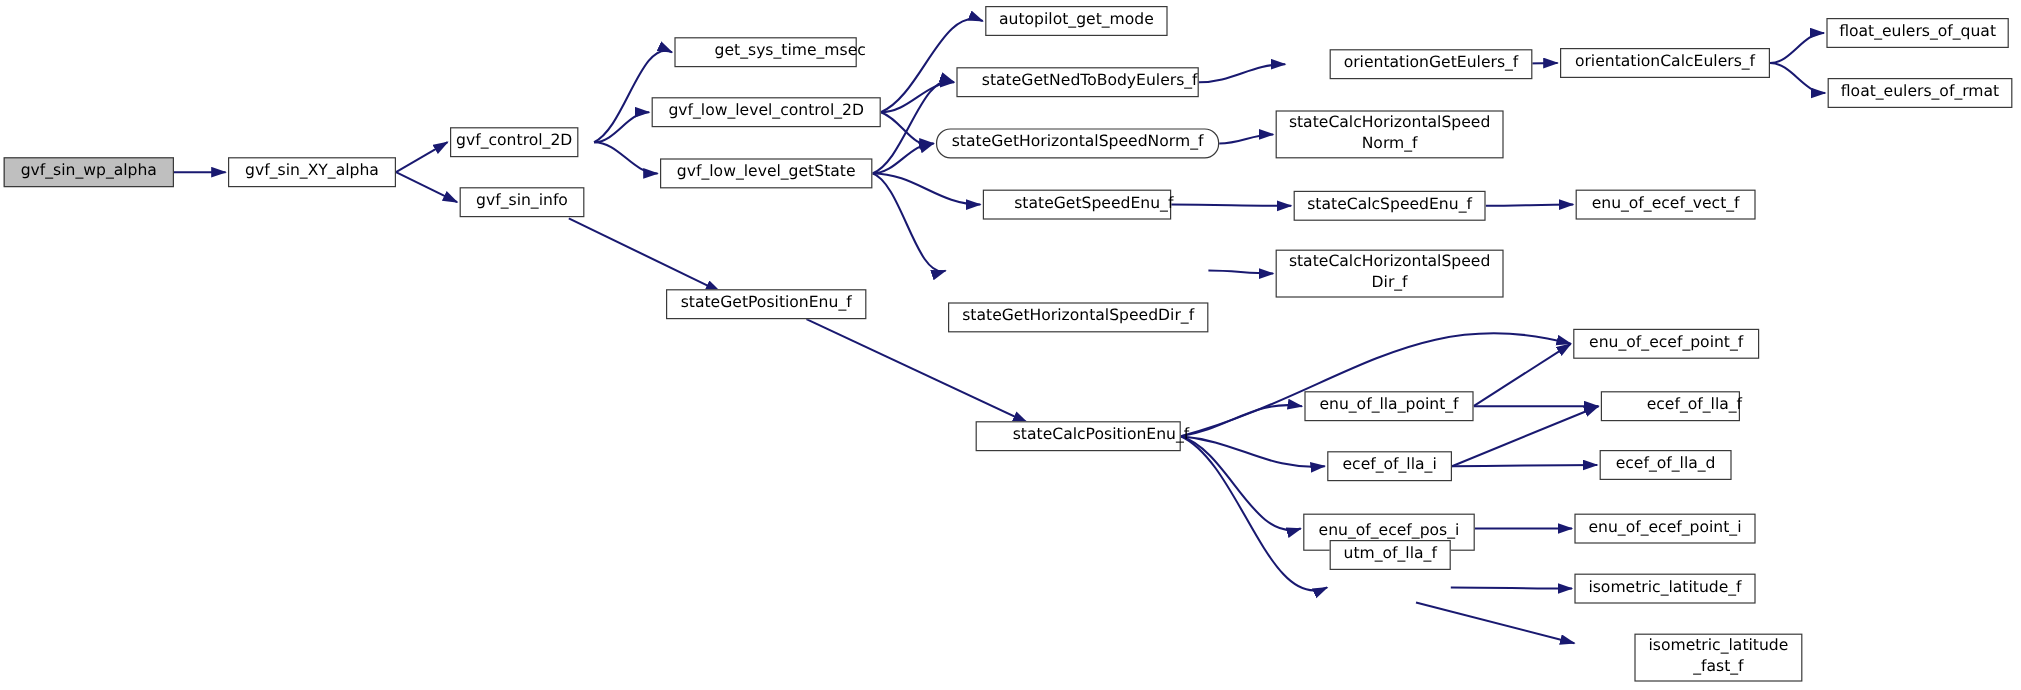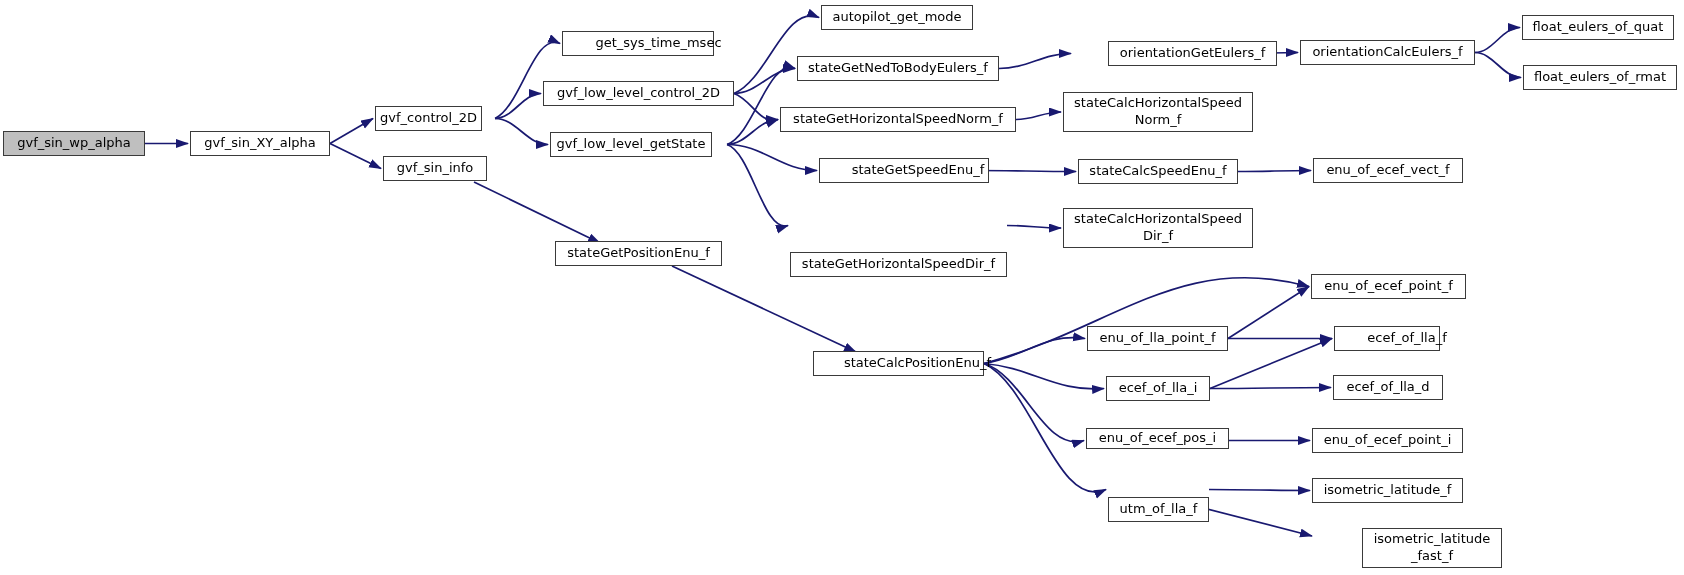--- a/index.html
+++ b/index.html
@@ -88,43 +88,43 @@
         <path d="M 1180 502 L 1312 536" class="edge" marker-end="url(#arrow)"></path>
       </g>
   </svg>
   <div id="node-layer">
       <div class="node root" style="left: 3px; top: 131px; width: 142px; height: 25px;"><span class="lbl">gvf_sin_wp_alpha</span></div>
       <div class="node" style="left: 190px; top: 131px; width: 140px; height: 25px;"><span class="lbl">gvf_sin_XY_alpha</span></div>
       <div class="node" style="left: 375px; top: 106px; width: 107px; height: 25px;"><span class="lbl">gvf_control_2D</span></div>
       <div class="node" style="left: 383px; top: 156px; width: 104px; height: 25px;"><span class="lbl">gvf_sin_info</span></div>
       <div class="node" style="left: 562px; top: 31px; width: 152px; height: 25px; padding-left: 41px;"><span class="lbl">get_sys_time_msec</span></div>
       <div class="node" style="left: 543px; top: 81px; width: 191px; height: 25px;"><span class="lbl">gvf_low_level_control_2D</span></div>
-      <div class="node" style="left: 550px; top: 132px; width: 162px; height: 25px;"><span class="lbl">gvf_low_level_getState</span></div>
+      <div class="node" style="left: 550px; top: 132px; width: 177px; height: 25px;"><span class="lbl">gvf_low_level_getState</span></div>
       <div class="node" style="left: 821px; top: 5px; width: 152px; height: 25px;"><span class="lbl">autopilot_get_mode</span></div>
-      <div class="node" style="left: 797px; top: 56px; width: 202px; height: 25px;"><span class="lbl">stateGetNedToBodyEulers_f</span></div>
-      <div class="node" style="left: 780px; top: 107px; width: 236px; height: 25px;"><span class="lbl">stateGetHorizontalSpeedNorm_f</span></div>
-      <div class="node" style="left: 819px; top: 158px; width: 170px; height: 25px; padding-left: 28px;"><span class="lbl">stateGetSpeedEnu_f</span></div>
+      <div class="node" style="left: 797px; top: 56px; width: 202px; height: 25px; justify-content: flex-end;"><span class="lbl">stateGetNedToBodyEulers_f</span></div>
+      <div class="node" style="left: 780px; top: 107px; width: 236px; height: 25px; border-radius: 12px;"><span class="lbl">stateGetHorizontalSpeedNorm_f</span></div>
+      <div class="node" style="left: 819px; top: 158px; width: 157px; height: 25px; padding-left: 28px;"><span class="lbl">stateGetSpeedEnu_f</span></div>
       <div class="node" style="left: 790px; top: 213px; width: 217px; height: 25px; margin-top: 39px;"><span class="lbl">stateGetHorizontalSpeedDir_f</span></div>
       <div class="node" style="left: 1063px; top: 92px; width: 190px; height: 40px;"><span class="lbl">stateCalcHorizontalSpeed
 Norm_f</span></div>
       <div class="node" style="left: 1073px; top: 41px; width: 169px; height: 25px; margin-left: 35px;"><span class="lbl">orientationGetEulers_f</span></div>
       <div class="node" style="left: 1078px; top: 159px; width: 160px; height: 25px;"><span class="lbl">stateCalcSpeedEnu_f</span></div>
       <div class="node" style="left: 1063px; top: 208px; width: 190px; height: 40px;"><span class="lbl">stateCalcHorizontalSpeed
 Dir_f</span></div>
       <div class="node" style="left: 1300px; top: 40px; width: 175px; height: 25px;"><span class="lbl">orientationCalcEulers_f</span></div>
       <div class="node" style="left: 1522px; top: 15px; width: 152px; height: 25px;"><span class="lbl">float_eulers_of_quat</span></div>
       <div class="node" style="left: 1523px; top: 65px; width: 154px; height: 25px;"><span class="lbl">float_eulers_of_rmat</span></div>
       <div class="node" style="left: 1313px; top: 158px; width: 150px; height: 25px;"><span class="lbl">enu_of_ecef_vect_f</span></div>
       <div class="node" style="left: 555px; top: 241px; width: 167px; height: 25px;"><span class="lbl">stateGetPositionEnu_f</span></div>
       <div class="node" style="left: 813px; top: 351px; width: 171px; height: 25px; padding-left: 38px;"><span class="lbl">stateCalcPositionEnu_f</span></div>
       <div class="node" style="left: 1311px; top: 274px; width: 155px; height: 25px;"><span class="lbl">enu_of_ecef_point_f</span></div>
       <div class="node" style="left: 1087px; top: 326px; width: 141px; height: 25px;"><span class="lbl">enu_of_lla_point_f</span></div>
-      <div class="node" style="left: 1334px; top: 326px; width: 106px; height: 25px; padding-left: 40px;"><span class="lbl">ecef_of_lla_f</span></div>
+      <div class="node" style="left: 1334px; top: 326px; width: 116px; height: 25px; padding-left: 40px;"><span class="lbl">ecef_of_lla_f</span></div>
       <div class="node" style="left: 1106px; top: 376px; width: 104px; height: 25px;"><span class="lbl">ecef_of_lla_i</span></div>
       <div class="node" style="left: 1333px; top: 375px; width: 110px; height: 25px;"><span class="lbl">ecef_of_lla_d</span></div>
-      <div class="node" style="left: 1086px; top: 428px; width: 143px; height: 21px;"><span class="lbl">enu_of_ecef_pos_i</span></div>
+      <div class="node" style="left: 1086px; top: 428px; width: 143px; height: 31px;"><span class="lbl">enu_of_ecef_pos_i</span></div>
       <div class="node" style="left: 1312px; top: 428px; width: 151px; height: 25px;"><span class="lbl">enu_of_ecef_point_i</span></div>
-      <div class="node" style="left: 1108px; top: 497px; width: 101px; height: 25px;"><span class="lbl">utm_of_lla_f</span></div>
+      <div class="node" style="left: 1108px; top: 450px; width: 101px; height: 25px;"><span class="lbl">utm_of_lla_f</span></div>
       <div class="node" style="left: 1312px; top: 478px; width: 151px; height: 25px;"><span class="lbl">isometric_latitude_f</span></div>
       <div class="node" style="left: 1318px; top: 528px; width: 140px; height: 40px; margin-left: 44px;"><span class="lbl">isometric_latitude
 _fast_f</span></div>
     </div>
 </div>
 
 </body></html>

